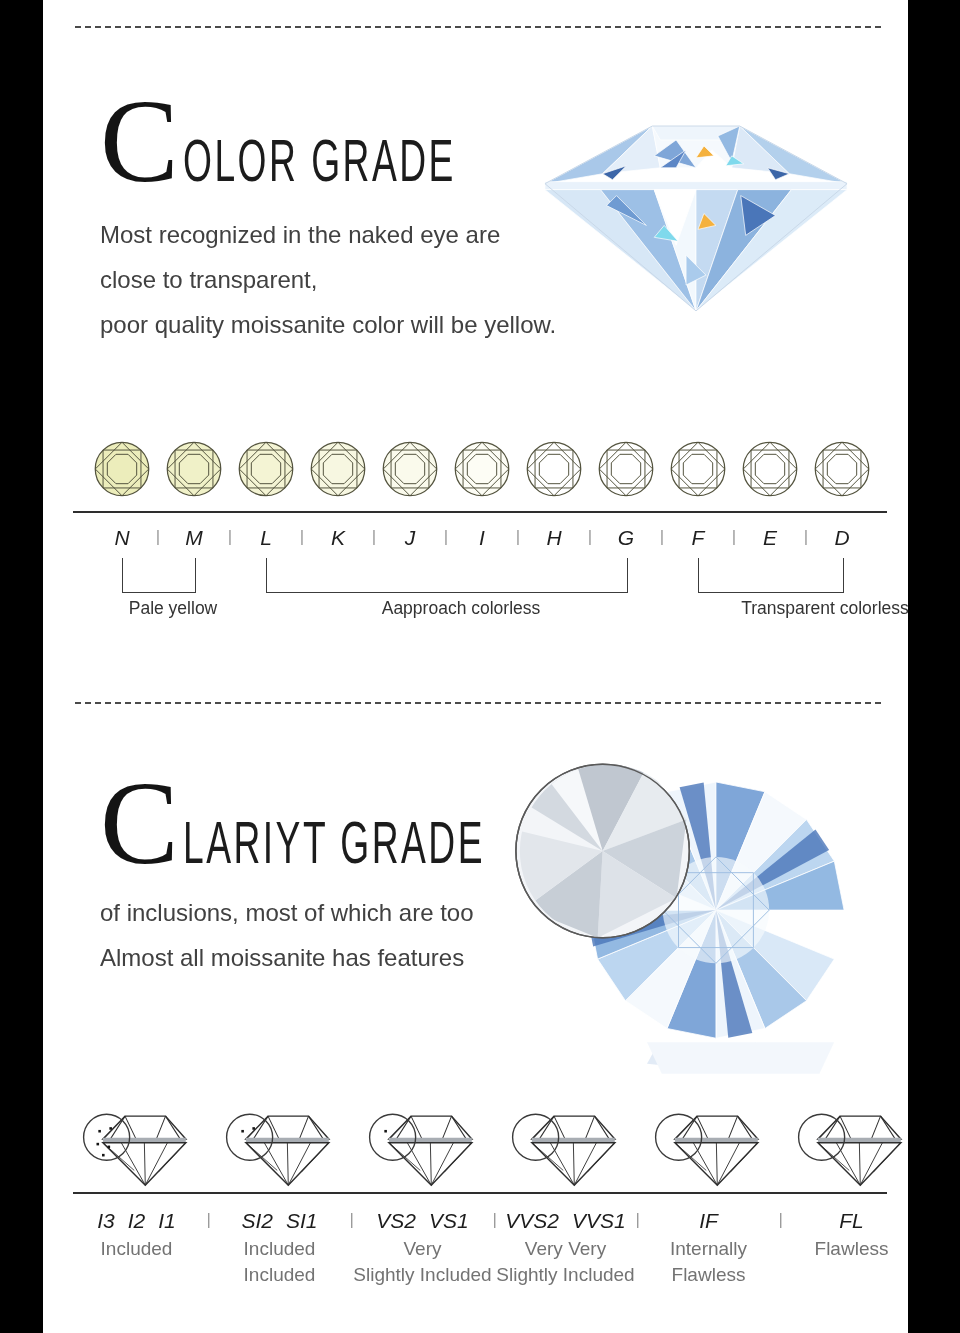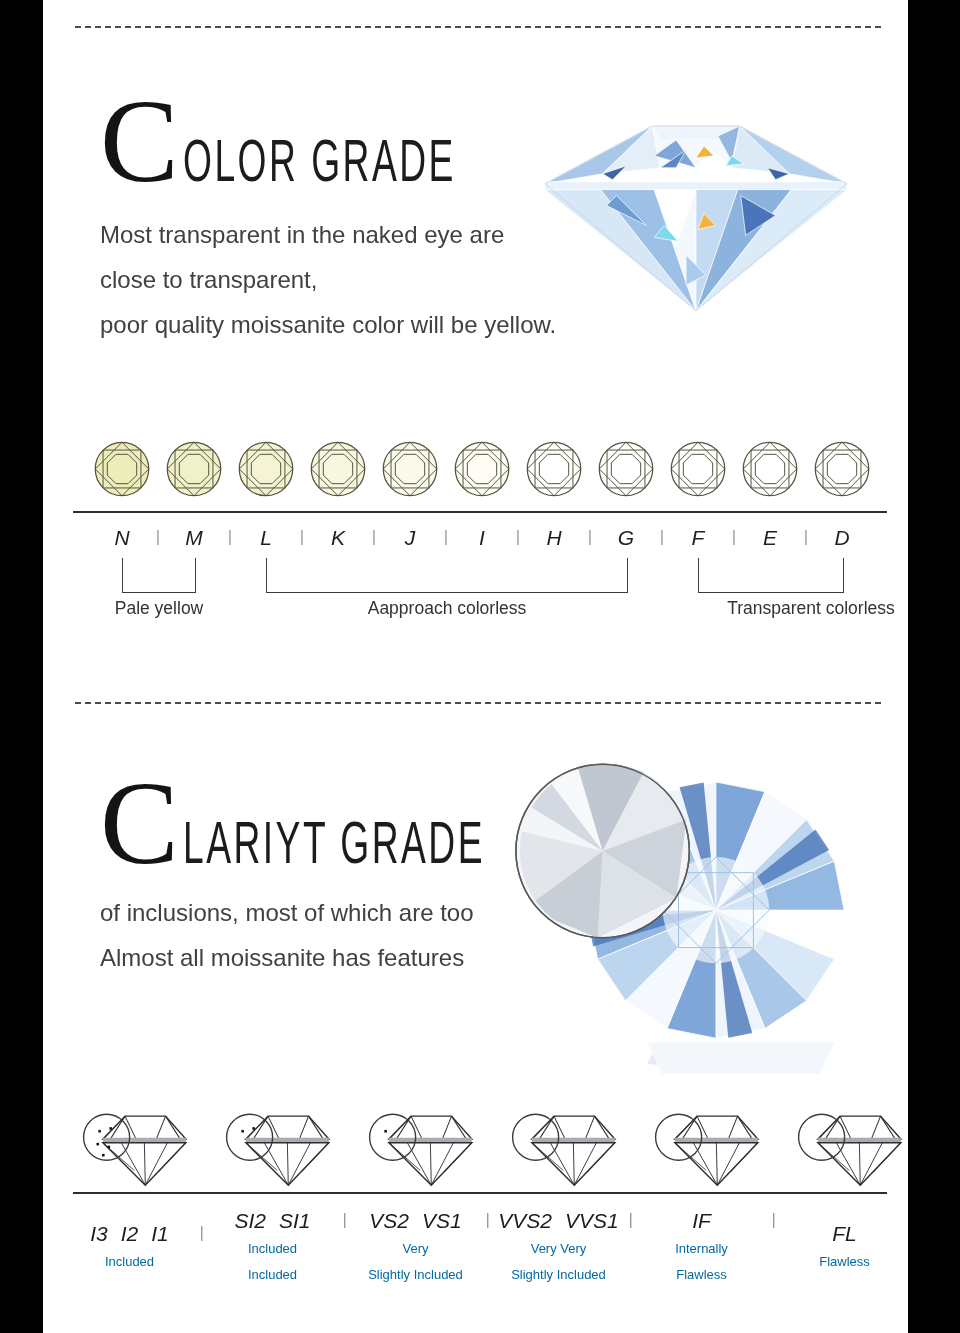--- a/index.html
+++ b/index.html
@@ -25,43 +25,43 @@
   .color-cell{width:72px;height:62px;}
   .clarity-cell{width:143px;height:88px;}
 
   .letter-row{position:absolute;left:43px;top:526px;width:792px;display:flex;z-index:2;}
   .letter-cell{width:72px;text-align:center;font-style:italic;font-size:21px;color:#1f1f1f;position:relative;}
   .letter-pipe{position:absolute;top:1px;transform:translateX(-50%);font-size:17px;color:#9a9a9a;}
 
   .bracket-layer{position:absolute;left:43px;top:558px;width:792px;height:36px;z-index:2;}
   .bracket{position:absolute;top:0;height:34px;border-left:1.5px solid #3c3c3c;
            border-right:1.5px solid #3c3c3c;border-bottom:1.5px solid #3c3c3c;}
-  .label-layer{position:absolute;left:44px;top:598px;width:792px;height:24px;z-index:2;}
+  .label-layer{position:absolute;left:58px;top:598px;width:792px;height:24px;z-index:2;}
   .range-label{position:absolute;transform:translateX(-50%);font-size:17.5px;color:#333;white-space:nowrap;}
 
-  .clarity-grid{position:absolute;left:15px;top:1206px;width:858px;display:flex;z-index:2;align-items:center;}
+  .clarity-grid{position:absolute;left:22px;top:1206px;width:858px;display:flex;z-index:2;}
   .clarity-col{width:143px;position:relative;text-align:center;}
   .codes-line{display:flex;justify-content:center;gap:13px;font-style:italic;font-size:21px;color:#1d1d1d;height:30px;align-items:center;}
   .code-pipe{position:absolute;right:-3px;top:4px;font-size:17px;color:#9a9a9a;font-style:normal;}
-  .name-line{font-size:13px;line-height:25.5px;color:#0369a1;white-space:nowrap;}
+  .name-line{font-size:19px;line-height:25.5px;color:#737373;white-space:nowrap;}
 </style>
 </head>
 <body>
 
 <div id="panel">
 
   <div class="dashed-line" style="top:26px"></div>
 
   <div class="grade-heading" style="top:96px">
     <span class="initial">C</span>
       <span class="rest">OLOR GRADE</span>
   </div>
 
   <div class="para" style="top:212px">
-      <div>Most transparent in the naked eye are</div>
+      <div>Most recognized in the naked eye are</div>
       <div>close to transparent,</div>
       <div>poor quality moissanite color will be yellow.</div>
     </div>
 
   <div class="gem-photo" style="left:494px;top:106px">
     <svg width="318" height="211" viewBox="0 0 320 212">
       <g stroke="#ffffff" stroke-width="0.7">
         <polygon points="8,78 66,68 116,20" fill="#a9c8e9"></polygon>
         <polygon points="66,68 124,62 116,20" fill="#e4eef9"></polygon>
         <polygon points="124,62 116,20 204,20 196,62" fill="#f5f9fd"></polygon>

